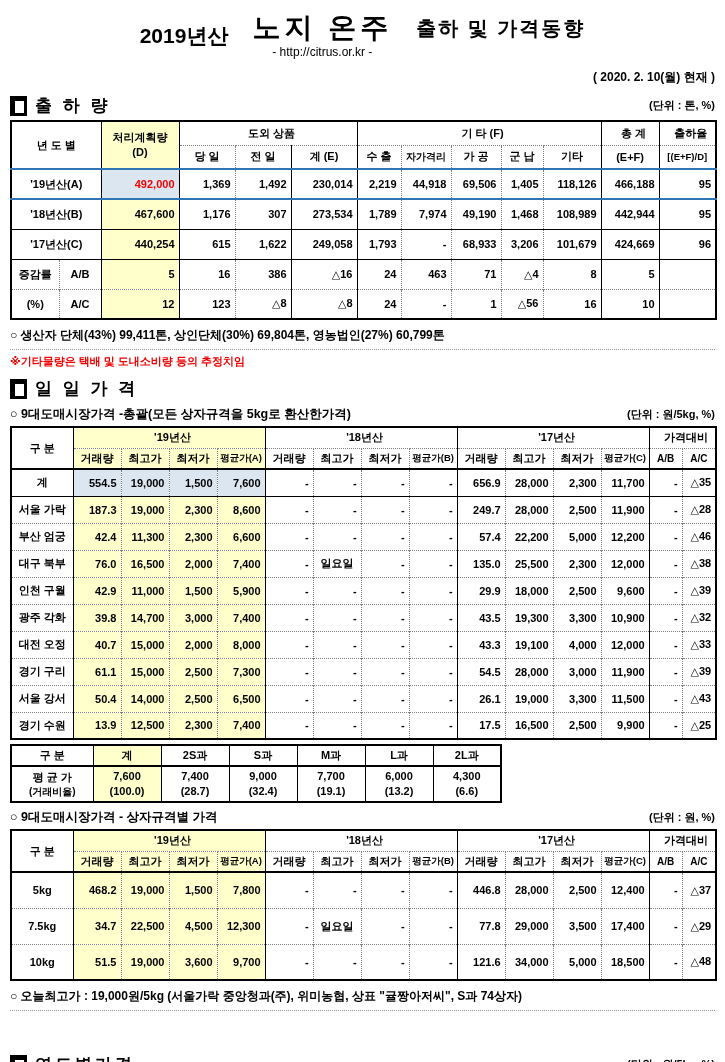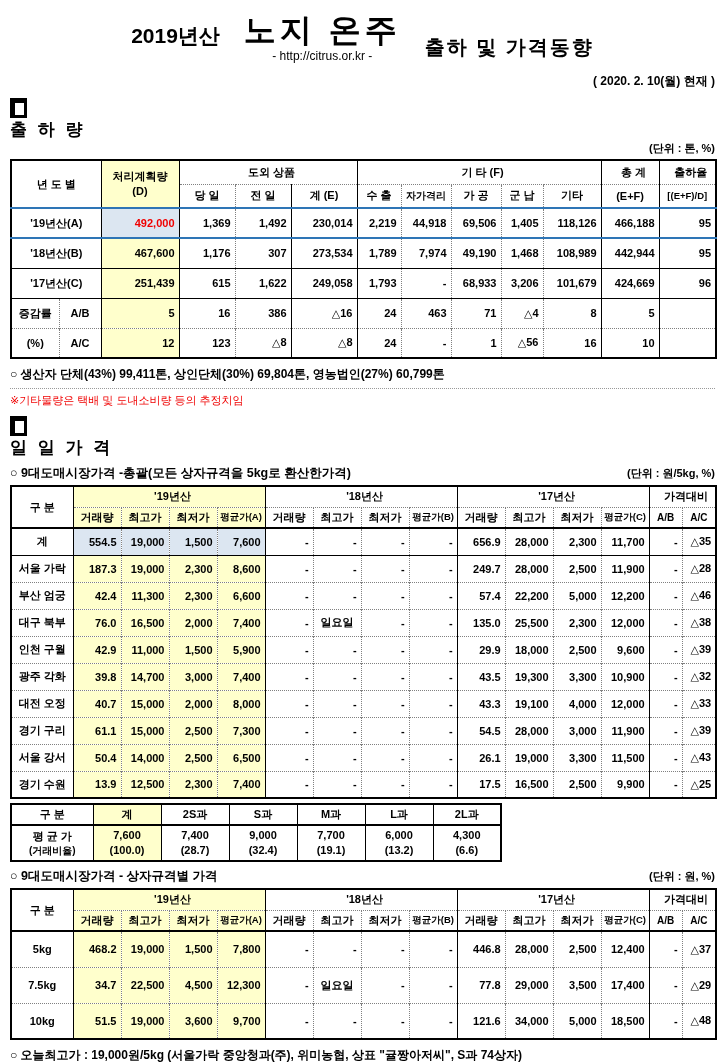--- a/index.html
+++ b/index.html
@@ -1,24 +1,24 @@
 <!DOCTYPE html>
 <html><head>
 <meta charset="utf-8">
 <style>
   html,body{margin:0;padding:0;background:#fff;color:#000;}
   body{width:725px;font-family:"Liberation Sans","DejaVu Sans",sans-serif;}
   .page{width:705px;margin:0 auto;padding-top:6px;}
   .title-row{display:flex;justify-content:center;align-items:flex-start;gap:24px;margin-top:8px;}
   .t-year{font-size:21px;font-weight:bold;margin-top:8px;}
-  .t-main{font-size:32px;font-weight:900;letter-spacing:4px;line-height:1;text-align:right;}
+  .t-main{font-size:28px;font-weight:900;letter-spacing:4px;line-height:1;text-align:right;}
   .t-url{font-size:12px;text-align:center;margin-top:3px;font-weight:normal;}
-  .t-sub{font-size:20px;font-weight:bold;margin-top:20px;letter-spacing:2px;}
+  .t-sub{font-size:20px;font-weight:bold;margin-top:1px;letter-spacing:2px;}
   .date-line{text-align:right;font-size:12px;font-weight:bold;margin:10px 0 2px;}
-  .sec{display:flex;margin:8px 0 3px;flex-direction:column;}
+  .sec{display:flex;align-items:center;margin:8px 0 3px;}
   .sq{width:11px;height:14px;border:3px solid #000;margin-right:8px;box-shadow:2px 2px 0 #000 inset;}
   .sec-t{font-size:17px;font-weight:900;letter-spacing:3px;}
   .unit{margin-left:auto;font-size:11px;font-weight:bold;}
   .subline{display:flex;align-items:center;font-size:12.5px;font-weight:bold;margin:6px 0 3px;}
   .subline .unit{font-size:11px;}
   table{border-collapse:collapse;table-layout:fixed;width:705px;border:2px solid #000;}
   td,th{white-space:nowrap;overflow:hidden;font-size:11px;font-weight:bold;padding:0 4px;box-sizing:border-box;}
   td{text-align:right;}
   th{text-align:center;padding:0 2px;}
   .c{text-align:center;}
@@ -34,21 +34,21 @@
   tr.rt-d>td,tr.rt-d>th{border-top:1px dotted #808080;}
   .t1 td{height:30px;}
   .t1 th{height:24px;}
   .t2 td{height:27px;}
   .t2 th{height:21px;}
   .t3 td{height:36px;}
   .fs10{font-size:10px;}
   .fs9{font-size:9.5px;}
   .blk{display:block;line-height:1.35;}
   .note1{font-size:12px;font-weight:bold;margin-top:7px;padding-bottom:5px;border-bottom:1px dotted #999;}
-  .note2{font-size:11px;font-weight:normal;color:#F00000;margin-top:4px;}
+  .note2{font-size:11px;font-weight:bold;color:#F00000;margin-top:4px;}
   .ts{width:490px;margin-top:4px;}
   .ts th,.ts td{border:1px solid #000;}
   .ts th{height:21px;}
   .ts td{height:36px;padding:0;text-align:center;}
   .ts tr.val>td{border-top:2px solid #000;}
   .gap{height:34px;}
 </style>
 </head>
 <body>
 
@@ -135,21 +135,21 @@
         <td class="vs">1,789</td>
         <td class="vd">7,974</td>
         <td class="vd">49,190</td>
         <td class="vd">1,468</td>
         <td class="vd">108,989</td>
         <td class="vs">442,944</td>
         <td class="vs">95</td>
       </tr>
       <tr class="rt-s">
         <td colspan="2" class="c">'17년산(C)</td>
-        <td class="vs bg-y">251,439</td>
+        <td class="vs bg-y">440,254</td>
         <td class="vs">615</td>
         <td class="vd">1,622</td>
         <td class="vs">249,058</td>
         <td class="vs">1,793</td>
         <td class="vd">-</td>
         <td class="vd">68,933</td>
         <td class="vd">3,206</td>
         <td class="vd">101,679</td>
         <td class="vs">424,669</td>
         <td class="vs">96</td>

